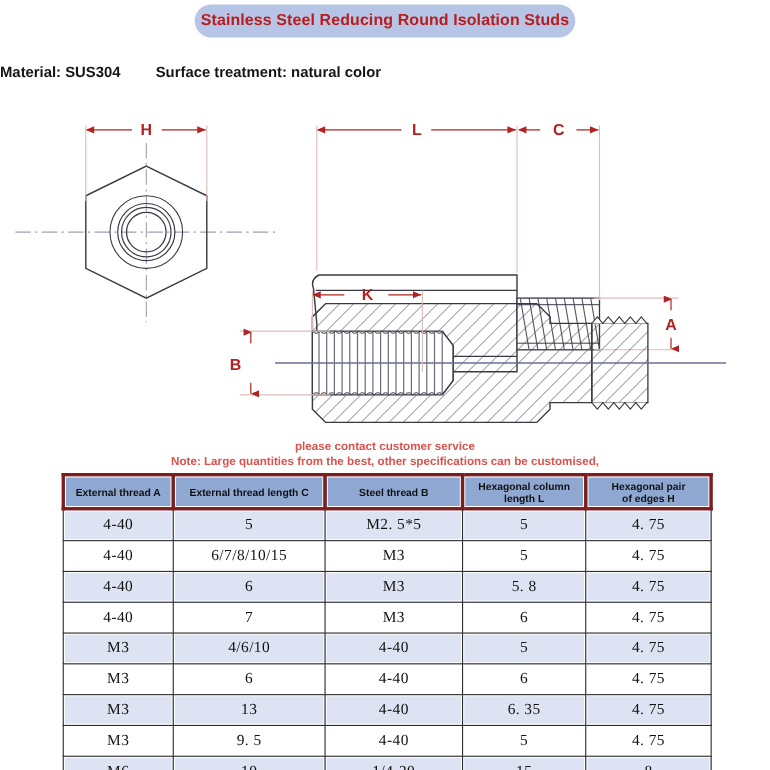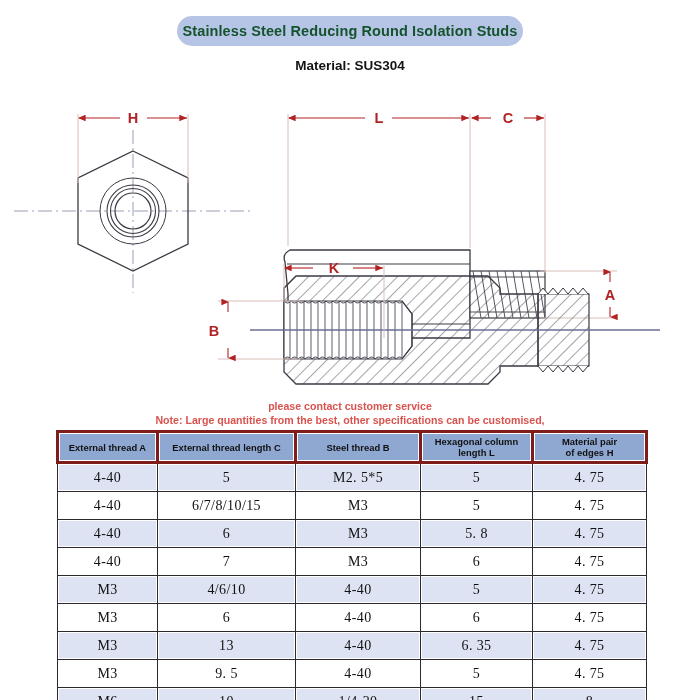--- a/index.html
+++ b/index.html
@@ -16,36 +16,35 @@
     color: #1a1a1a;
   }
 
   
   #header-block {
     position: absolute;
     top: 0; left: 0;
     width: 700px;
   }
   #title-pill {
-    margin: 16px auto 0 auto;
+    margin: 4px auto 0 auto;
     width: 346px;
     height: 30px;
     line-height: 30px;
     text-align: center;
     background: #b6c5e5;
     border-radius: 16px;
     font-size: 14.5px;
     font-weight: bold;
-    color: #14532d;
+    color: #b91c1c;
     letter-spacing: .1px;
   }
   #subtitle-row {
-    margin-top: 12px;
+    margin-top: 24px;
     display: flex;
-    justify-content: center;
     gap: 32px;
     font-size: 13.5px;
     font-weight: bold;
     color: #141414;
   }
 
   
   #drawing-area {
     position: absolute;
     top: 88px;
@@ -117,20 +116,21 @@
     background: #ffffff;
   }
 </style>
 </head>
 <body>
 
 <div id="header-block">
   <div id="title-pill">Stainless Steel Reducing Round Isolation Studs</div>
   <div id="subtitle-row">
     <span>Material: SUS304</span>
+    <span>Surface treatment: natural color</span>
   </div>
 </div>
 
 <div id="drawing-area">
 <svg id="drawing-svg" width="700" height="310" viewBox="0 0 700 310" xmlns="http://www.w3.org/2000/svg">
   <defs>
     <marker id="arrR" markerWidth="8" markerHeight="8" refX="7" refY="3" orient="auto">
       <path d="M0,0 L7,3 L0,6 z" fill="#b22222"></path>
     </marker>
     <marker id="arrL" markerWidth="8" markerHeight="8" refX="1" refY="3" orient="auto">
@@ -306,21 +306,21 @@
           <span>External thread length C</span>
         </th>
         <th>
           <span>Steel thread B</span>
         </th>
         <th>
           <span>Hexagonal column</span><br>
           <span>length L</span>
         </th>
         <th>
-          <span>Material pair</span><br>
+          <span>Hexagonal pair</span><br>
           <span>of edges H</span>
         </th>
       </tr>
     </thead>
     <tbody>
       <tr class="alt">
         <td>4-40</td>
         <td>5</td>
         <td>M2. 5*5</td>
         <td>5</td>

